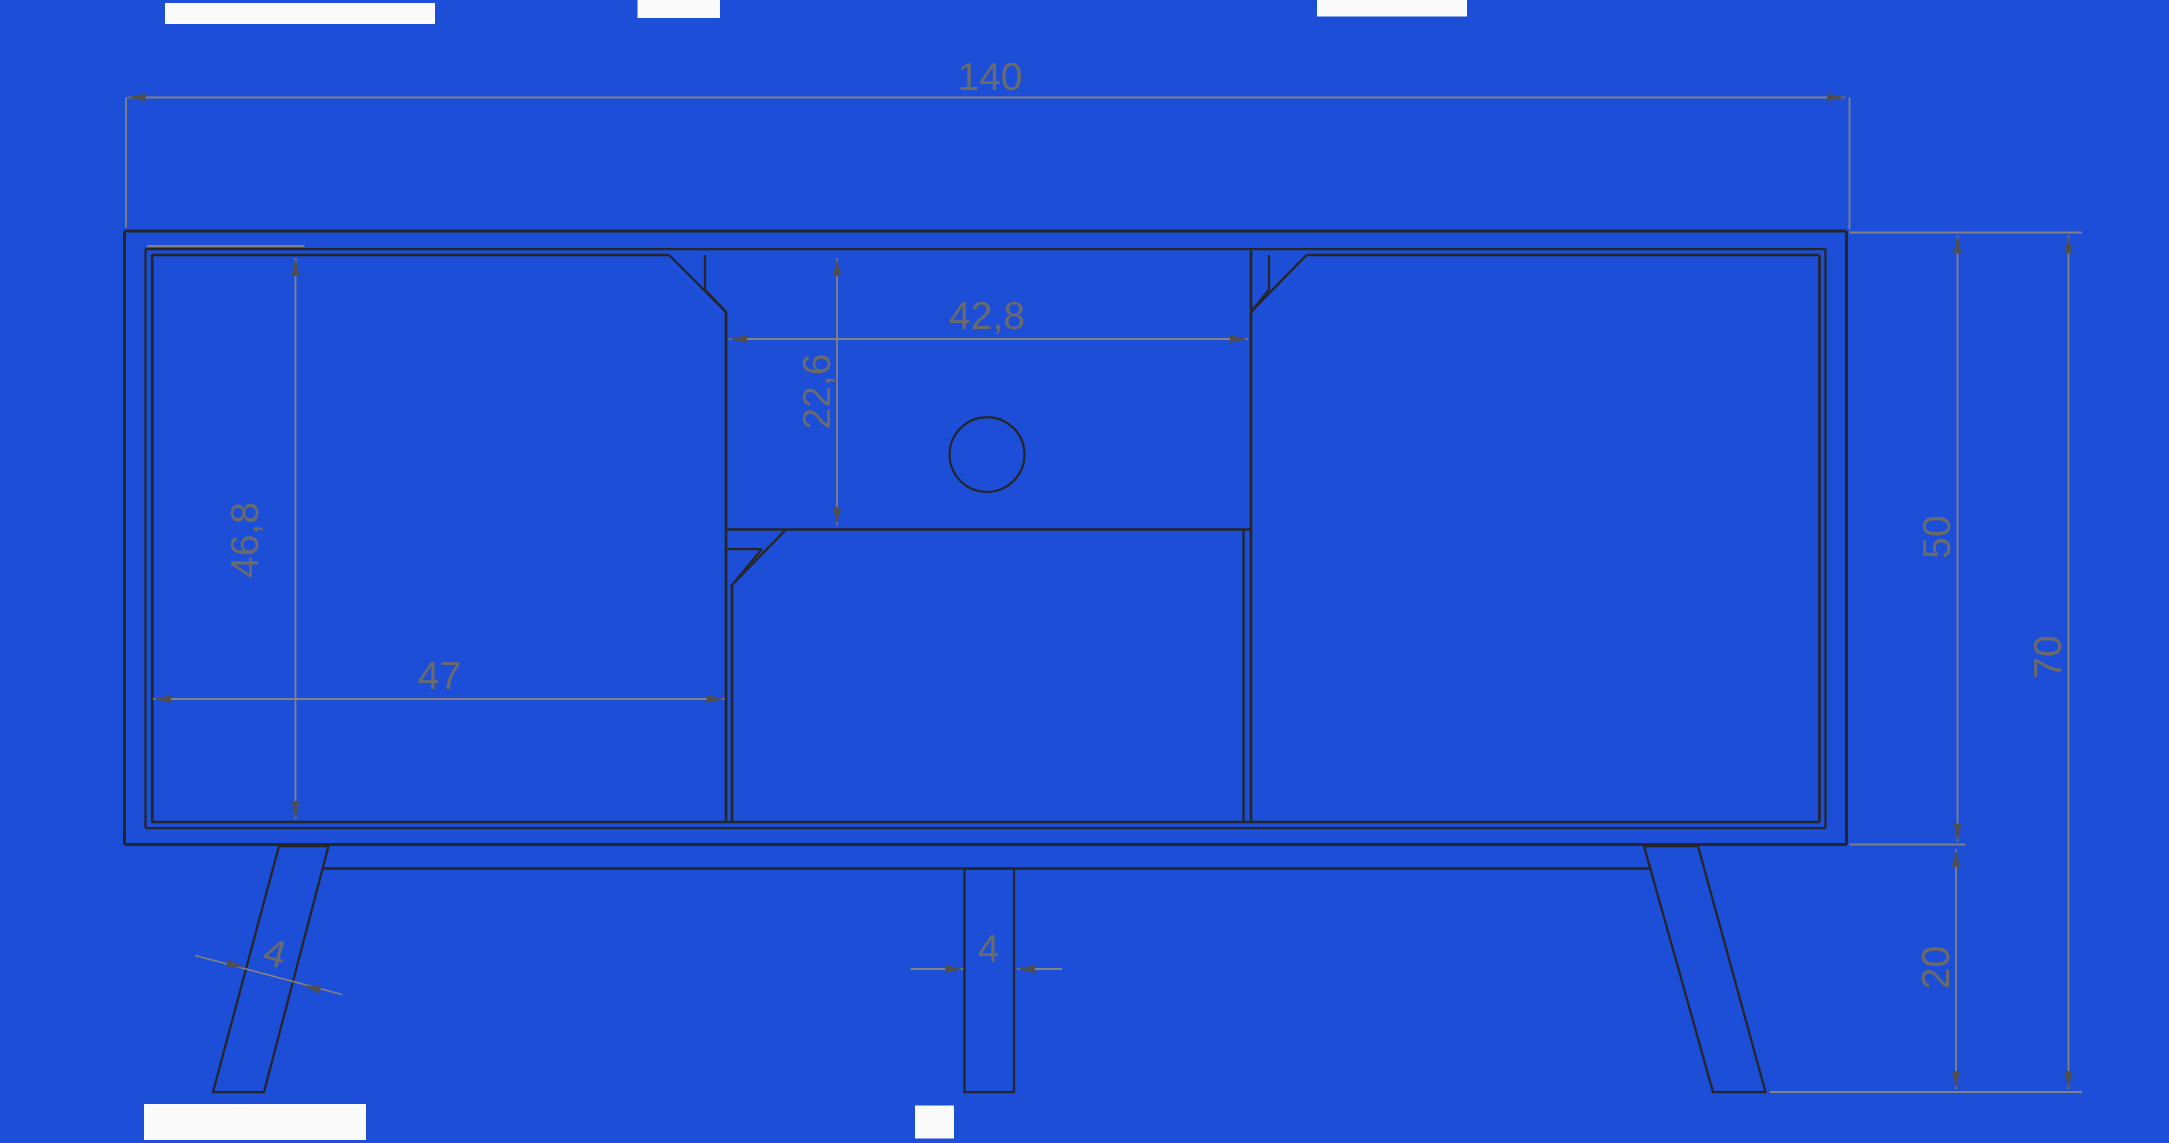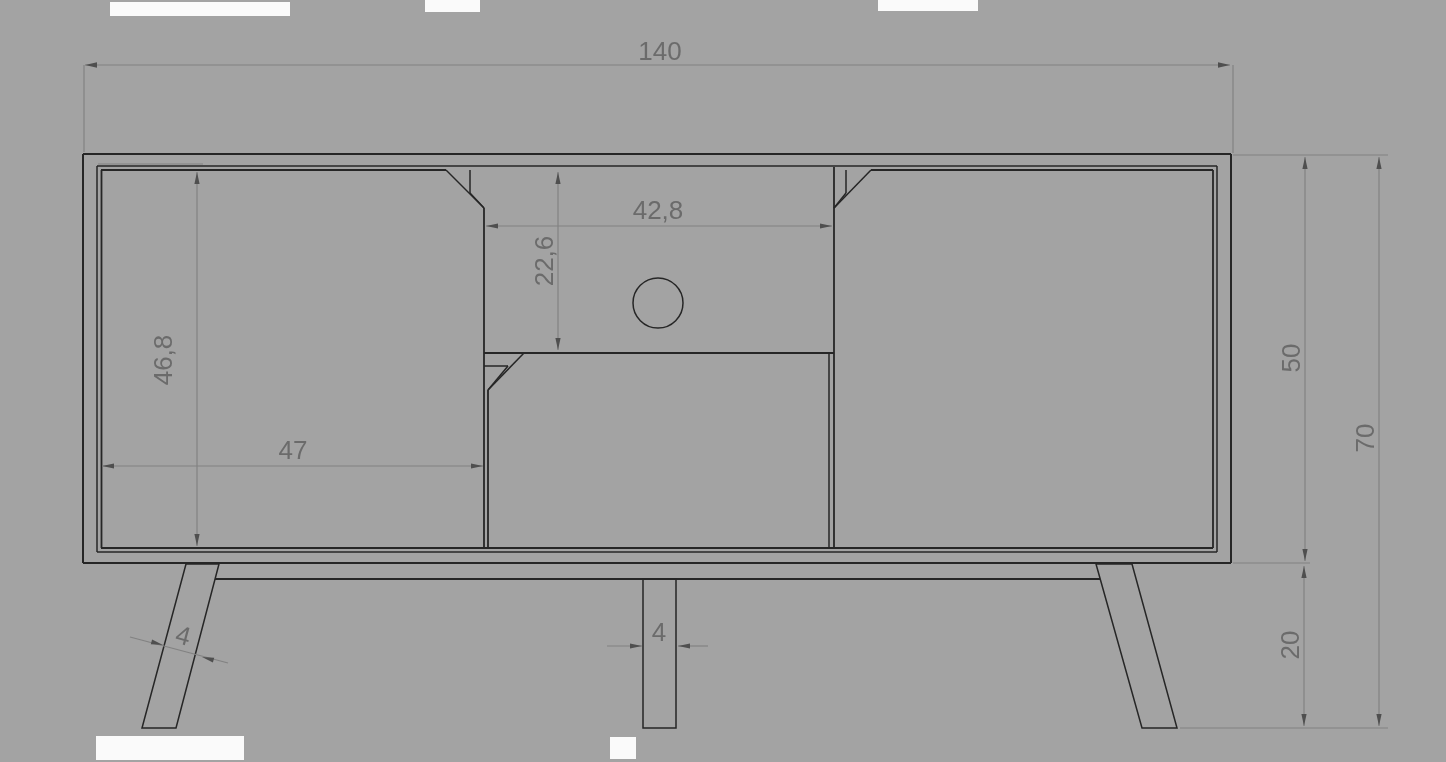--- a/index.html
+++ b/index.html
@@ -4,21 +4,21 @@
 <style>
   html, body {
     margin: 0;
     padding: 0;
     background: #ffffff;
   }
   .canvas {
     position: relative;
     width: 1446px;
     height: 762px;
-    background: #a3a3a3;
+    background: #1d4ed8;
     overflow: hidden;
   }
   svg text {
     font-family: "Liberation Sans", "DejaVu Sans", sans-serif;
     font-size: 26px;
     fill: #6b6b6b;
   }
   .outline   { stroke: #262626; fill: none; }
   .thin      { stroke-width: 1.5; }
   .mid       { stroke-width: 1.8; }

